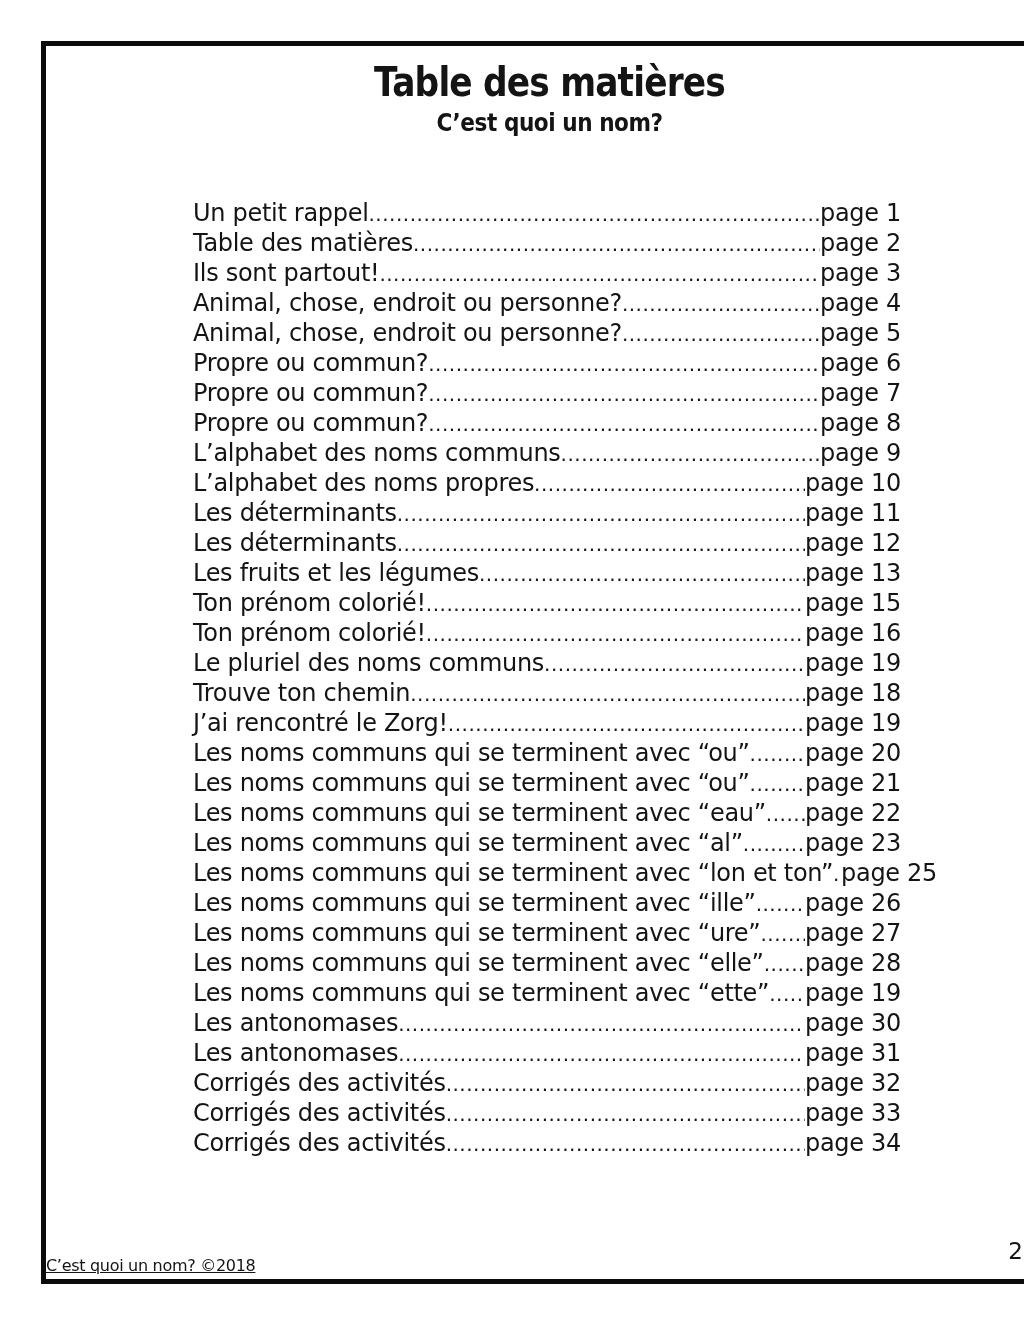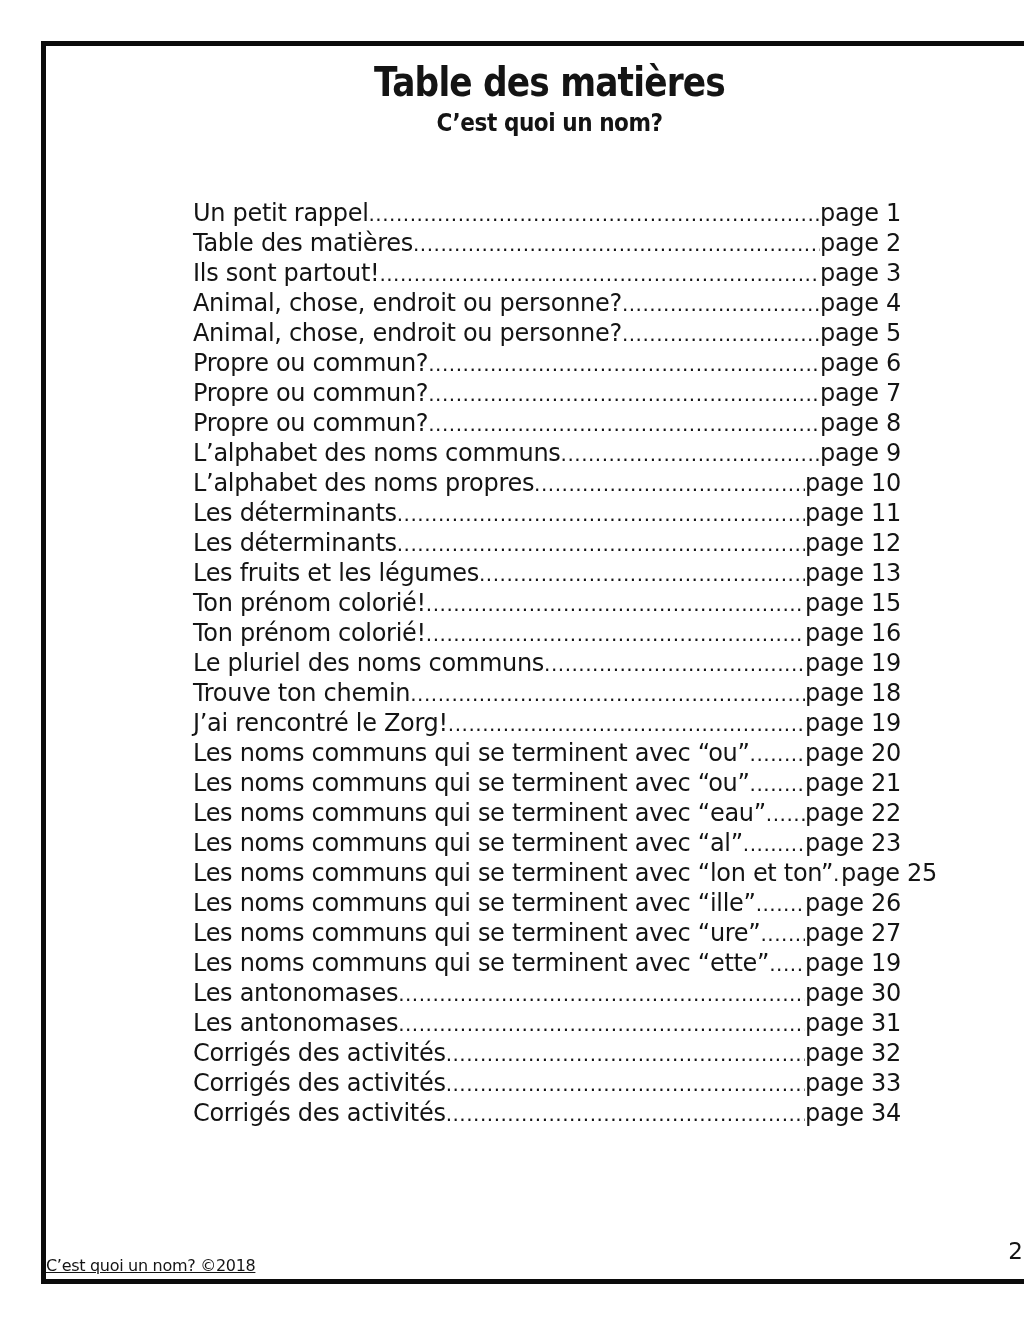--- a/index.html
+++ b/index.html
@@ -220,20 +220,25 @@
         <span class="toc-title">Les noms communs qui se terminent avec “ille”</span>
         <span class="toc-dots"></span>
         <span class="toc-page">page 26</span>
       </div>
     <div class="toc-row">
         <span class="toc-title">Les noms communs qui se terminent avec “ure”</span>
         <span class="toc-dots"></span>
         <span class="toc-page">page 27</span>
       </div>
     <div class="toc-row">
+        <span class="toc-title">Les noms communs qui se terminent avec “elle”</span>
+        <span class="toc-dots"></span>
+        <span class="toc-page">page 28</span>
+      </div>
+    <div class="toc-row">
         <span class="toc-title">Les noms communs qui se terminent avec “ette”</span>
         <span class="toc-dots"></span>
         <span class="toc-page">page 19</span>
       </div>
     <div class="toc-row">
         <span class="toc-title">Les antonomases</span>
         <span class="toc-dots"></span>
         <span class="toc-page">page 30</span>
       </div>
     <div class="toc-row">

